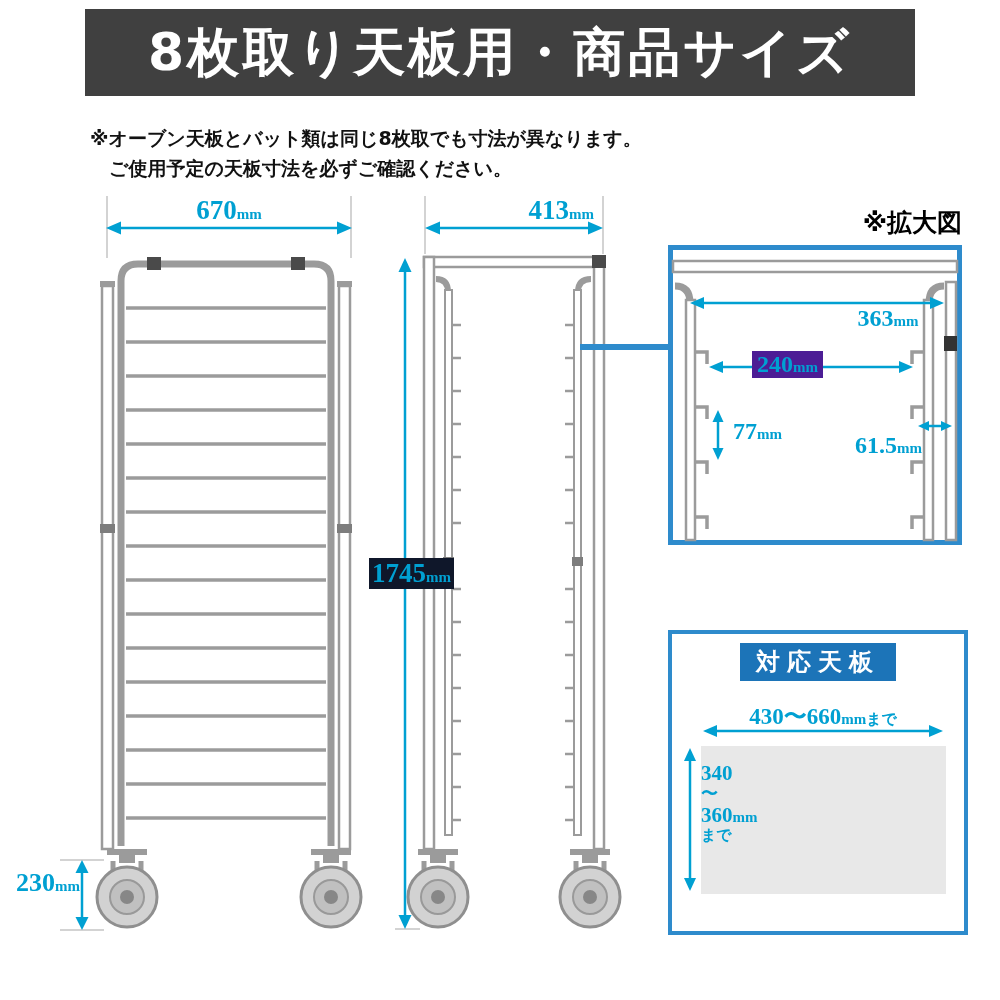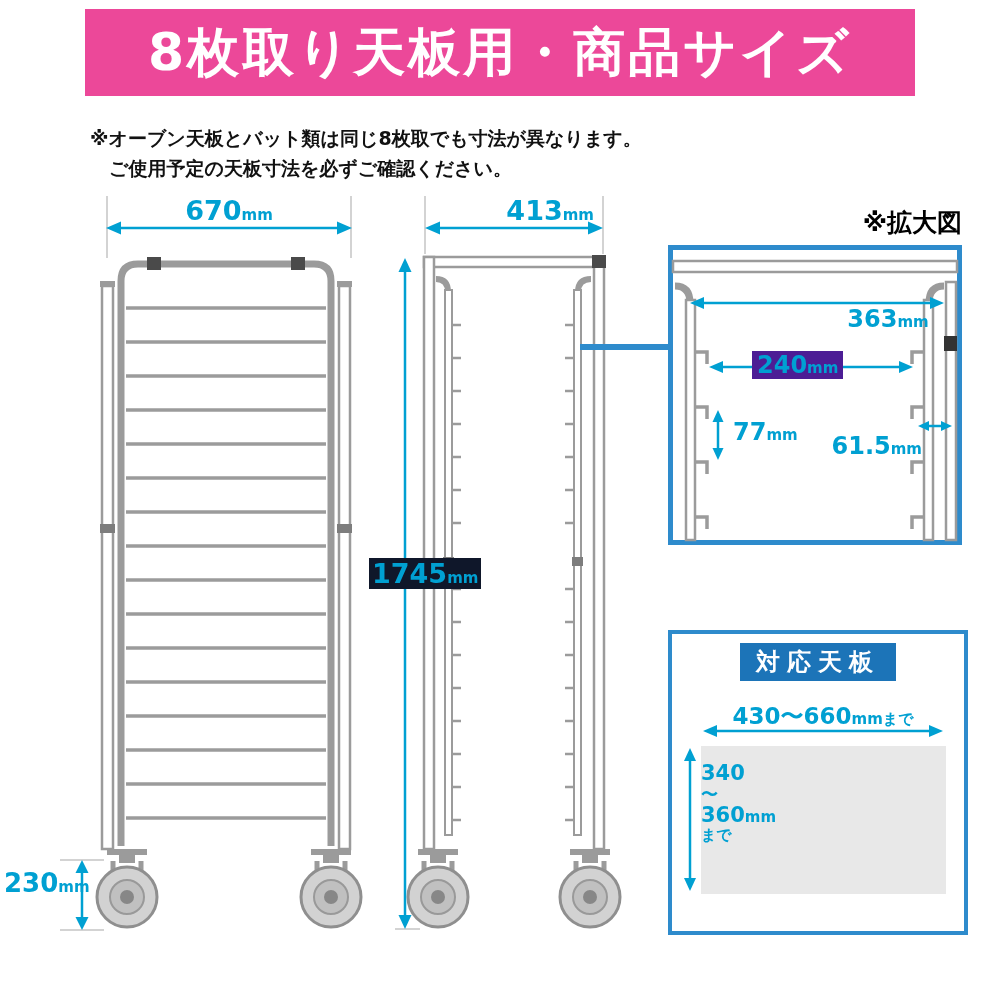--- a/index.html
+++ b/index.html
@@ -1,35 +1,35 @@
 <!DOCTYPE html>
 <html><head>
 <meta charset="utf-8">
 <style>
   html,body{margin:0;padding:0;}
   body{
     width:1000px;height:1000px;position:relative;background:#fff;overflow:hidden;
     font-family:"DejaVu Sans","Liberation Sans",sans-serif;
   }
   .abs{position:absolute;}
-  #banner{left:85px;top:9px;width:830px;height:87px;background:#ec4899;
+  #banner{left:85px;top:9px;width:830px;height:87px;background:#404040;
           display:flex;align-items:center;justify-content:center;}
   #banner h1{margin:0;color:#fff;font-size:52px;font-weight:bold;letter-spacing:3px;white-space:nowrap;}
   #note{left:90px;top:123px;font-size:19px;font-weight:bold;color:#111;line-height:30px;}
   #note .l2{padding-left:19px;}
   .panel{border:5px solid #2e8bcc;background:#fff;box-sizing:border-box;z-index:1;}
   #zoom-box{left:668px;top:245px;width:294px;height:300px;}
   #tray-box{left:668px;top:630px;width:300px;height:305px;border-width:4px;}
   #zoom-label{left:826px;top:206px;width:136px;text-align:right;
               font-size:25px;font-weight:bold;color:#000;z-index:2;}
   #tray-header{left:740px;top:643px;width:156px;height:38px;background:#1c74b8;color:#fff;
                display:flex;align-items:center;justify-content:center;
                font-size:24px;font-weight:bold;letter-spacing:7px;z-index:2;}
   #art{left:0;top:0;z-index:3;pointer-events:none;}
-  .dim{position:absolute;z-index:4;color:#00a0d2;font-weight:bold;white-space:nowrap;}
+  .dim{position:absolute;z-index:4;color:#00a0d2;font-weight:bold;white-space:nowrap;font-family:Liberation Serif, serif;}
   .dim .num{font-size:27px;}
   .dim .unit{font-size:15px;}
   .dim .suffix{font-size:15px;}
   #d670{left:149px;top:195px;width:160px;text-align:center;}
   #d413{left:434px;top:195px;width:160px;text-align:right;}
   #d1745{left:369px;top:558px;background:#0f172a;padding:0 3px;}
   #d140{left:4px;top:868px;width:76px;text-align:right;}
   #d140 .num{font-size:26px;}
   #d363{left:818px;top:305px;width:140px;text-align:center;}
   #d240{left:752px;top:351px;background:#4c1d95;padding:0 5px;}

